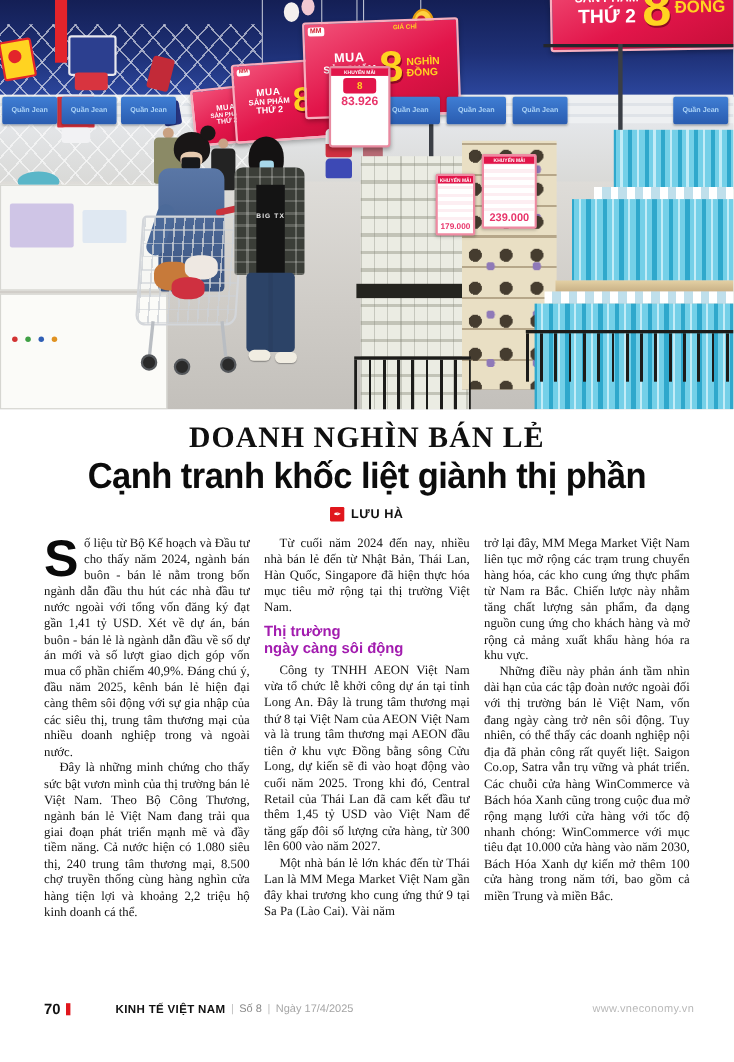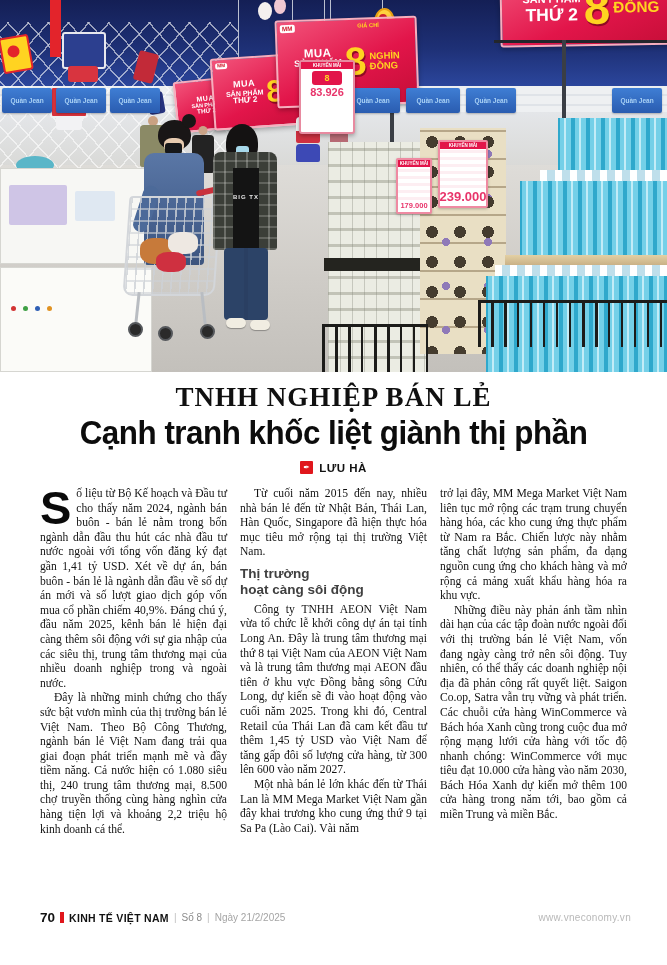--- a/index.html
+++ b/index.html
@@ -149,29 +149,29 @@
   .byline .nm{font-size:11.5px;font-weight:bold;letter-spacing:.5px;color:#111;}
 
   .cols{display:flex;gap:13px;margin:13px 40px 0;}
   .col{flex:1;font-family:"Liberation Serif",serif;font-size:11.6px;line-height:14.6px;
        text-align:justify;color:#131313;}
   .col p{margin:0;text-indent:14px;}
   .col p.first{text-indent:0;}
   .dropcap{float:left;font-family:"Liberation Sans",sans-serif;font-weight:bold;
        font-size:47px;line-height:37px;padding:2px 5px 0 0;color:#0a0a0a;}
   .sect{font-family:"Liberation Sans",sans-serif;font-weight:bold;font-size:13.5px;
-       line-height:1.18;margin:6px 0 5px;color:#404040;text-align:left;}
+       line-height:1.18;margin:6px 0 5px;color:#a21caf;text-align:left;}
 
   
   .footer{position:absolute;left:40px;right:36px;bottom:40px;display:flex;
           justify-content:space-between;align-items:center;}
   .f-left{display:flex;align-items:center;gap:5px;}
   .f-page{font-size:13.5px;font-weight:bold;color:#111;}
   .f-bar{width:4px;height:11px;background:#e0161c;}
-  .f-mag{font-size:10.5px;font-weight:bold;color:#111;letter-spacing:.3px;}
+  .f-mag{font-size:10.5px;font-weight:bold;color:#111;letter-spacing:.3px;margin-left:36px;}
   .f-sep{color:#c0c0c0;font-size:10px;}
   .f-issue{font-size:10px;color:#8a8a8a;}
   .f-date{font-size:10px;color:#a5a5a5;}
   .f-site{font-size:10px;color:#b8b8b8;letter-spacing:.3px;}
 </style>
 </head>
 <body>
 
 <div class="page">
 
@@ -338,57 +338,57 @@
       <span class="ptag-price" style="font-size:11px;">83.926</span>
     </div>
     <div class="ptag" style="left:396px;top:158px;width:32px;height:52px;">
       <span class="ptag-head">KHUYẾN MÃI</span>
       <span class="ptag-mid"></span>
       <span class="ptag-price" style="font-size:7.5px;">179.000</span>
     </div>
     <div class="ptag" style="left:438px;top:140px;width:46px;height:64px;">
       <span class="ptag-head">KHUYẾN MÃI</span>
       <span class="ptag-mid"></span>
-      <span class="ptag-price" style="font-size:13px;">239.000</span>
+      <span class="ptag-price" style="font-size:10px;">239.000</span>
     </div>
   </div>
 
-  <div class="kicker">TNHH NGHIỆP BÁN LẺ</div>
+  <div class="kicker">DOANH NGHÌN BÁN LẺ</div>
   <div class="title">Cạnh tranh khốc liệt giành thị phần</div>
   <div class="byline">
     <span class="sq">✒</span>
     <span class="nm">LƯU HÀ</span>
   </div>
 
   <div class="cols">
     <div class="col">
       <p class="first"><span class="dropcap">S</span><span>ố liệu từ Bộ Kế hoạch và Đầu tư cho thấy năm 2024, ngành bán buôn - bán lẻ nằm trong bốn ngành dẫn đầu thu hút các nhà đầu tư nước ngoài với tổng vốn đăng ký đạt gần 1,41 tỷ USD. Xét về dự án, bán buôn - bán lẻ là ngành dẫn đầu về số dự án mới và số lượt giao dịch góp vốn mua cổ phần chiếm 40,9%. Đáng chú ý, đầu năm 2025, kênh bán lẻ hiện đại càng thêm sôi động với sự gia nhập của các siêu thị, trung tâm thương mại của nhiều doanh nghiệp trong và ngoài nước.</span></p>
       <p>Đây là những minh chứng cho thấy sức bật vươn mình của thị trường bán lẻ Việt Nam. Theo Bộ Công Thương, ngành bán lẻ Việt Nam đang trải qua giai đoạn phát triển mạnh mẽ và đầy tiềm năng. Cả nước hiện có 1.080 siêu thị, 240 trung tâm thương mại, 8.500 chợ truyền thống cùng hàng nghìn cửa hàng tiện lợi và khoảng 2,2 triệu hộ kinh doanh cá thể.</p>
     </div>
     <div class="col">
-      <p>Từ cuối năm 2015 đến nay, nhiều nhà bán lẻ đến từ Nhật Bản, Thái Lan, Hàn Quốc, Singapore đã hiện thực hóa mục tiêu mở rộng tại thị trường Việt Nam.</p>
+      <p>Từ cuối năm 2024 đến nay, nhiều nhà bán lẻ đến từ Nhật Bản, Thái Lan, Hàn Quốc, Singapore đã hiện thực hóa mục tiêu mở rộng tại thị trường Việt Nam.</p>
       <div class="sect">
         <div>Thị trường</div>
-        <div>hoạt càng sôi động</div>
+        <div>ngày càng sôi động</div>
       </div>
       <p>Công ty TNHH AEON Việt Nam vừa tổ chức lễ khởi công dự án tại tỉnh Long An. Đây là trung tâm thương mại thứ 8 tại Việt Nam của AEON Việt Nam và là trung tâm thương mại AEON đầu tiên ở khu vực Đồng bằng sông Cửu Long, dự kiến sẽ đi vào hoạt động vào cuối năm 2025. Trong khi đó, Central Retail của Thái Lan đã cam kết đầu tư thêm 1,45 tỷ USD vào Việt Nam để tăng gấp đôi số lượng cửa hàng, từ 300 lên 600 vào năm 2027.</p>
       <p>Một nhà bán lẻ lớn khác đến từ Thái Lan là MM Mega Market Việt Nam gần đây khai trương kho cung ứng thứ 9 tại Sa Pa (Lào Cai). Vài năm</p>
     </div>
     <div class="col">
       <p class="first">trở lại đây, MM Mega Market Việt Nam liên tục mở rộng các trạm trung chuyển hàng hóa, các kho cung ứng thực phẩm từ Nam ra Bắc. Chiến lược này nhằm tăng chất lượng sản phẩm, đa dạng nguồn cung ứng cho khách hàng và mở rộng cả mảng xuất khẩu hàng hóa ra khu vực.</p>
       <p>Những điều này phản ánh tầm nhìn dài hạn của các tập đoàn nước ngoài đối với thị trường bán lẻ Việt Nam, vốn đang ngày càng trở nên sôi động. Tuy nhiên, có thể thấy các doanh nghiệp nội địa đã phản công rất quyết liệt. Saigon Co.op, Satra vẫn trụ vững và phát triển. Các chuỗi cửa hàng WinCommerce và Bách hóa Xanh cũng trong cuộc đua mở rộng mạng lưới cửa hàng với tốc độ nhanh chóng: WinCommerce với mục tiêu đạt 10.000 cửa hàng vào năm 2030, Bách Hóa Xanh dự kiến mở thêm 100 cửa hàng trong năm tới, bao gồm cả miền Trung và miền Bắc.</p>
     </div>
   </div>
 
   <div class="footer">
     <div class="f-left">
       <span class="f-page">70</span>
       <span class="f-bar"></span>
       <span class="f-mag">KINH TẾ VIỆT NAM</span>
       <span class="f-sep">|</span>
       <span class="f-issue">Số 8</span>
       <span class="f-sep">|</span>
-      <span class="f-date">Ngày 21/2/2025</span>
+      <span class="f-date">Ngày 17/4/2025</span>
     </div>
     <span class="f-site">www.vneconomy.vn</span>
   </div>
 
 </div>
 
 </body></html>

